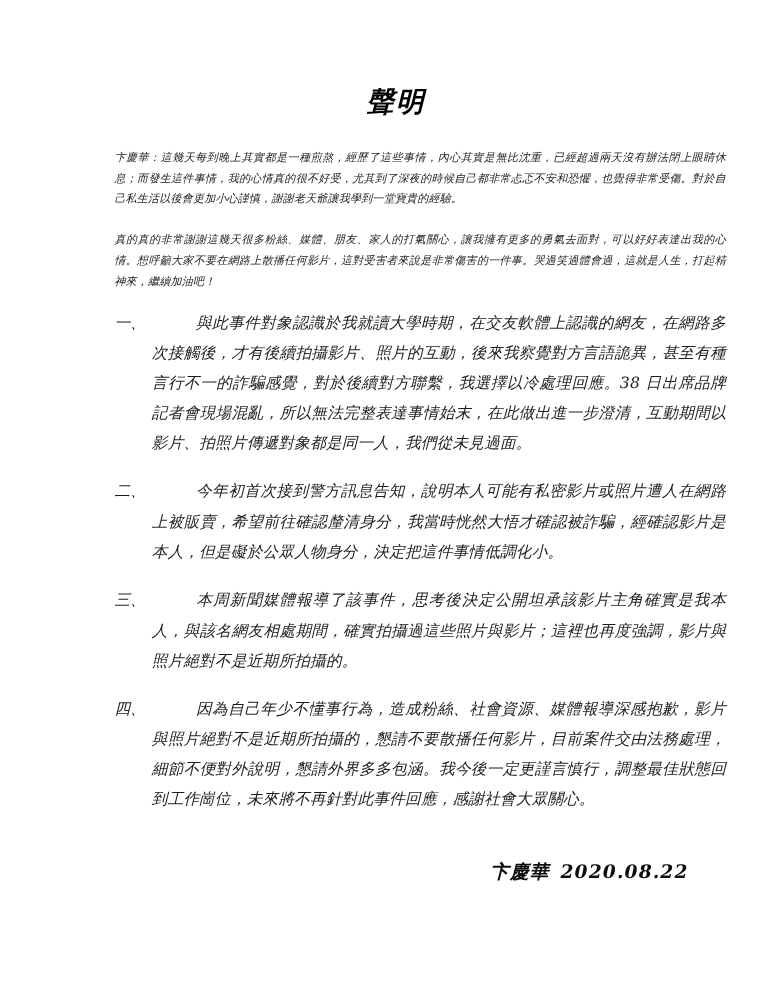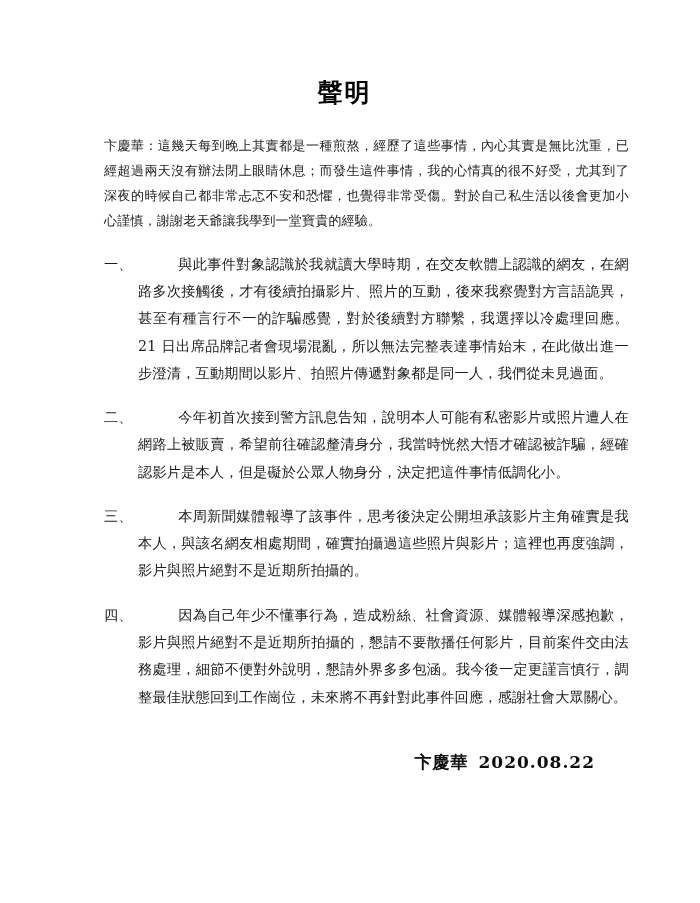--- a/index.html
+++ b/index.html
@@ -12,34 +12,35 @@
     background: #ffffff;
     font-family: "DejaVu Serif", "Liberation Serif", serif;
     color: #1a1a1a;
     overflow: hidden;
   }
   .page {
     position: relative;
     width: 700px;
     height: 903px;
     box-sizing: border-box;
-    padding: 78px 71px 40px 104px;
+    padding: 78px 40px 40px 104px;
+    font-style: italic;
   }
   .doc-title {
     text-align: center;
     font-size: 25px;
     font-weight: bold;
     letter-spacing: 2px;
     margin: 0 0 26px 0;
     padding-right: 44px;
     line-height: 1.2;
     color: #000;
   }
   .para {
-    font-size: 13px;
+    font-size: 10px;
     line-height: 1.92;
     text-align: justify;
     text-justify: inter-ideograph;
     margin: 0 0 17px 0;
     color: #1c1c1c;
     letter-spacing: 0.2px;
   }
   .para.tight {
     margin-bottom: 15px;
   }
@@ -86,24 +87,25 @@
 </style>
 </head>
 <body>
 
 <div class="page">
 
   <h1 class="doc-title">聲明</h1>
 
   <p class="para">卞慶華：這幾天每到晚上其實都是一種煎熬，經歷了這些事情，內心其實是無比沈重，已經超過兩天沒有辦法閉上眼睛休息；而發生這件事情，我的心情真的很不好受，尤其到了深夜的時候自己都非常忐忑不安和恐懼，也覺得非常受傷。對於自己私生活以後會更加小心謹慎，謝謝老天爺讓我學到一堂寶貴的經驗。</p>
 
+  <p class="para tight">真的真的非常謝謝這幾天很多粉絲、媒體、朋友、家人的打氣關心，讓我擁有更多的勇氣去面對，可以好好表達出我的心情。想呼籲大家不要在網路上散播任何影片，這對受害者來說是非常傷害的一件事。哭過笑過體會過，這就是人生，打起精神來，繼續加油吧！</p>
 
   <div class="numbered">
     <div class="num-label">一、</div>
-    <div class="num-body"><span class="first-indent"></span><span>與此事件對象認識於我就讀大學時期，在交友軟體上認識的網友，在網路多次接觸後，才有後續拍攝影片、照片的互動，後來我察覺對方言語詭異，甚至有種言行不一的詐騙感覺，對於後續對方聯繫，我選擇以冷處理回應。21 日出席品牌記者會現場混亂，所以無法完整表達事情始末，在此做出進一步澄清，互動期間以影片、拍照片傳遞對象都是同一人，我們從未見過面。</span></div>
+    <div class="num-body"><span class="first-indent"></span><span>與此事件對象認識於我就讀大學時期，在交友軟體上認識的網友，在網路多次接觸後，才有後續拍攝影片、照片的互動，後來我察覺對方言語詭異，甚至有種言行不一的詐騙感覺，對於後續對方聯繫，我選擇以冷處理回應。38 日出席品牌記者會現場混亂，所以無法完整表達事情始末，在此做出進一步澄清，互動期間以影片、拍照片傳遞對象都是同一人，我們從未見過面。</span></div>
   </div>
 
   <div class="numbered">
     <div class="num-label">二、</div>
     <div class="num-body"><span class="first-indent"></span><span>今年初首次接到警方訊息告知，說明本人可能有私密影片或照片遭人在網路上被販賣，希望前往確認釐清身分，我當時恍然大悟才確認被詐騙，經確認影片是本人，但是礙於公眾人物身分，決定把這件事情低調化小。</span></div>
   </div>
 
   <div class="numbered">
     <div class="num-label">三、</div>
     <div class="num-body"><span class="first-indent"></span><span>本周新聞媒體報導了該事件，思考後決定公開坦承該影片主角確實是我本人，與該名網友相處期間，確實拍攝過這些照片與影片；這裡也再度強調，影片與照片絕對不是近期所拍攝的。</span></div>

